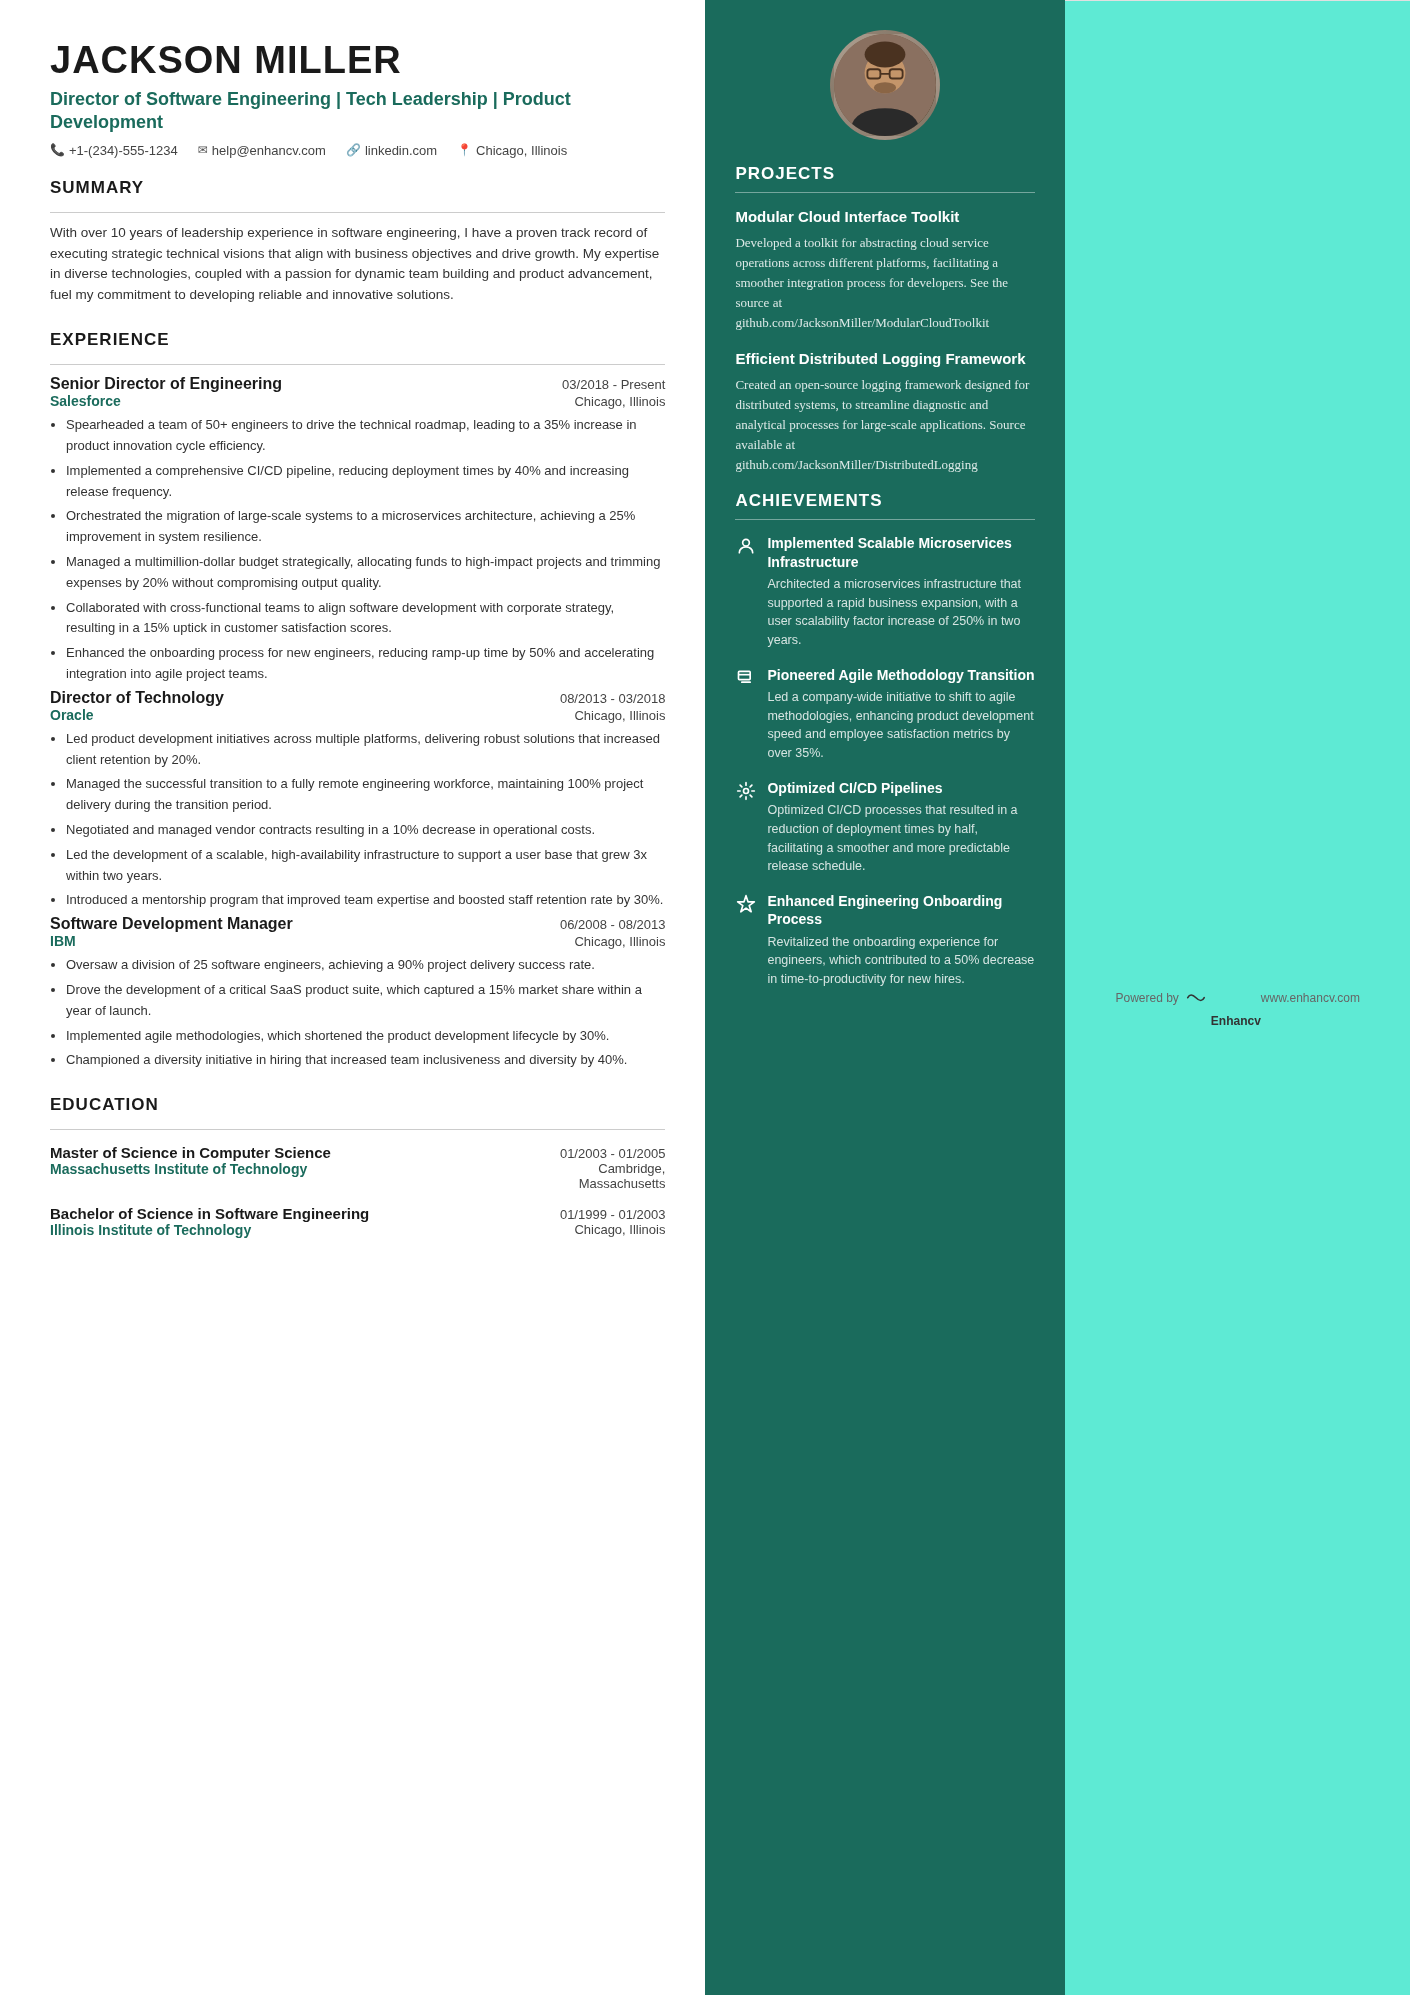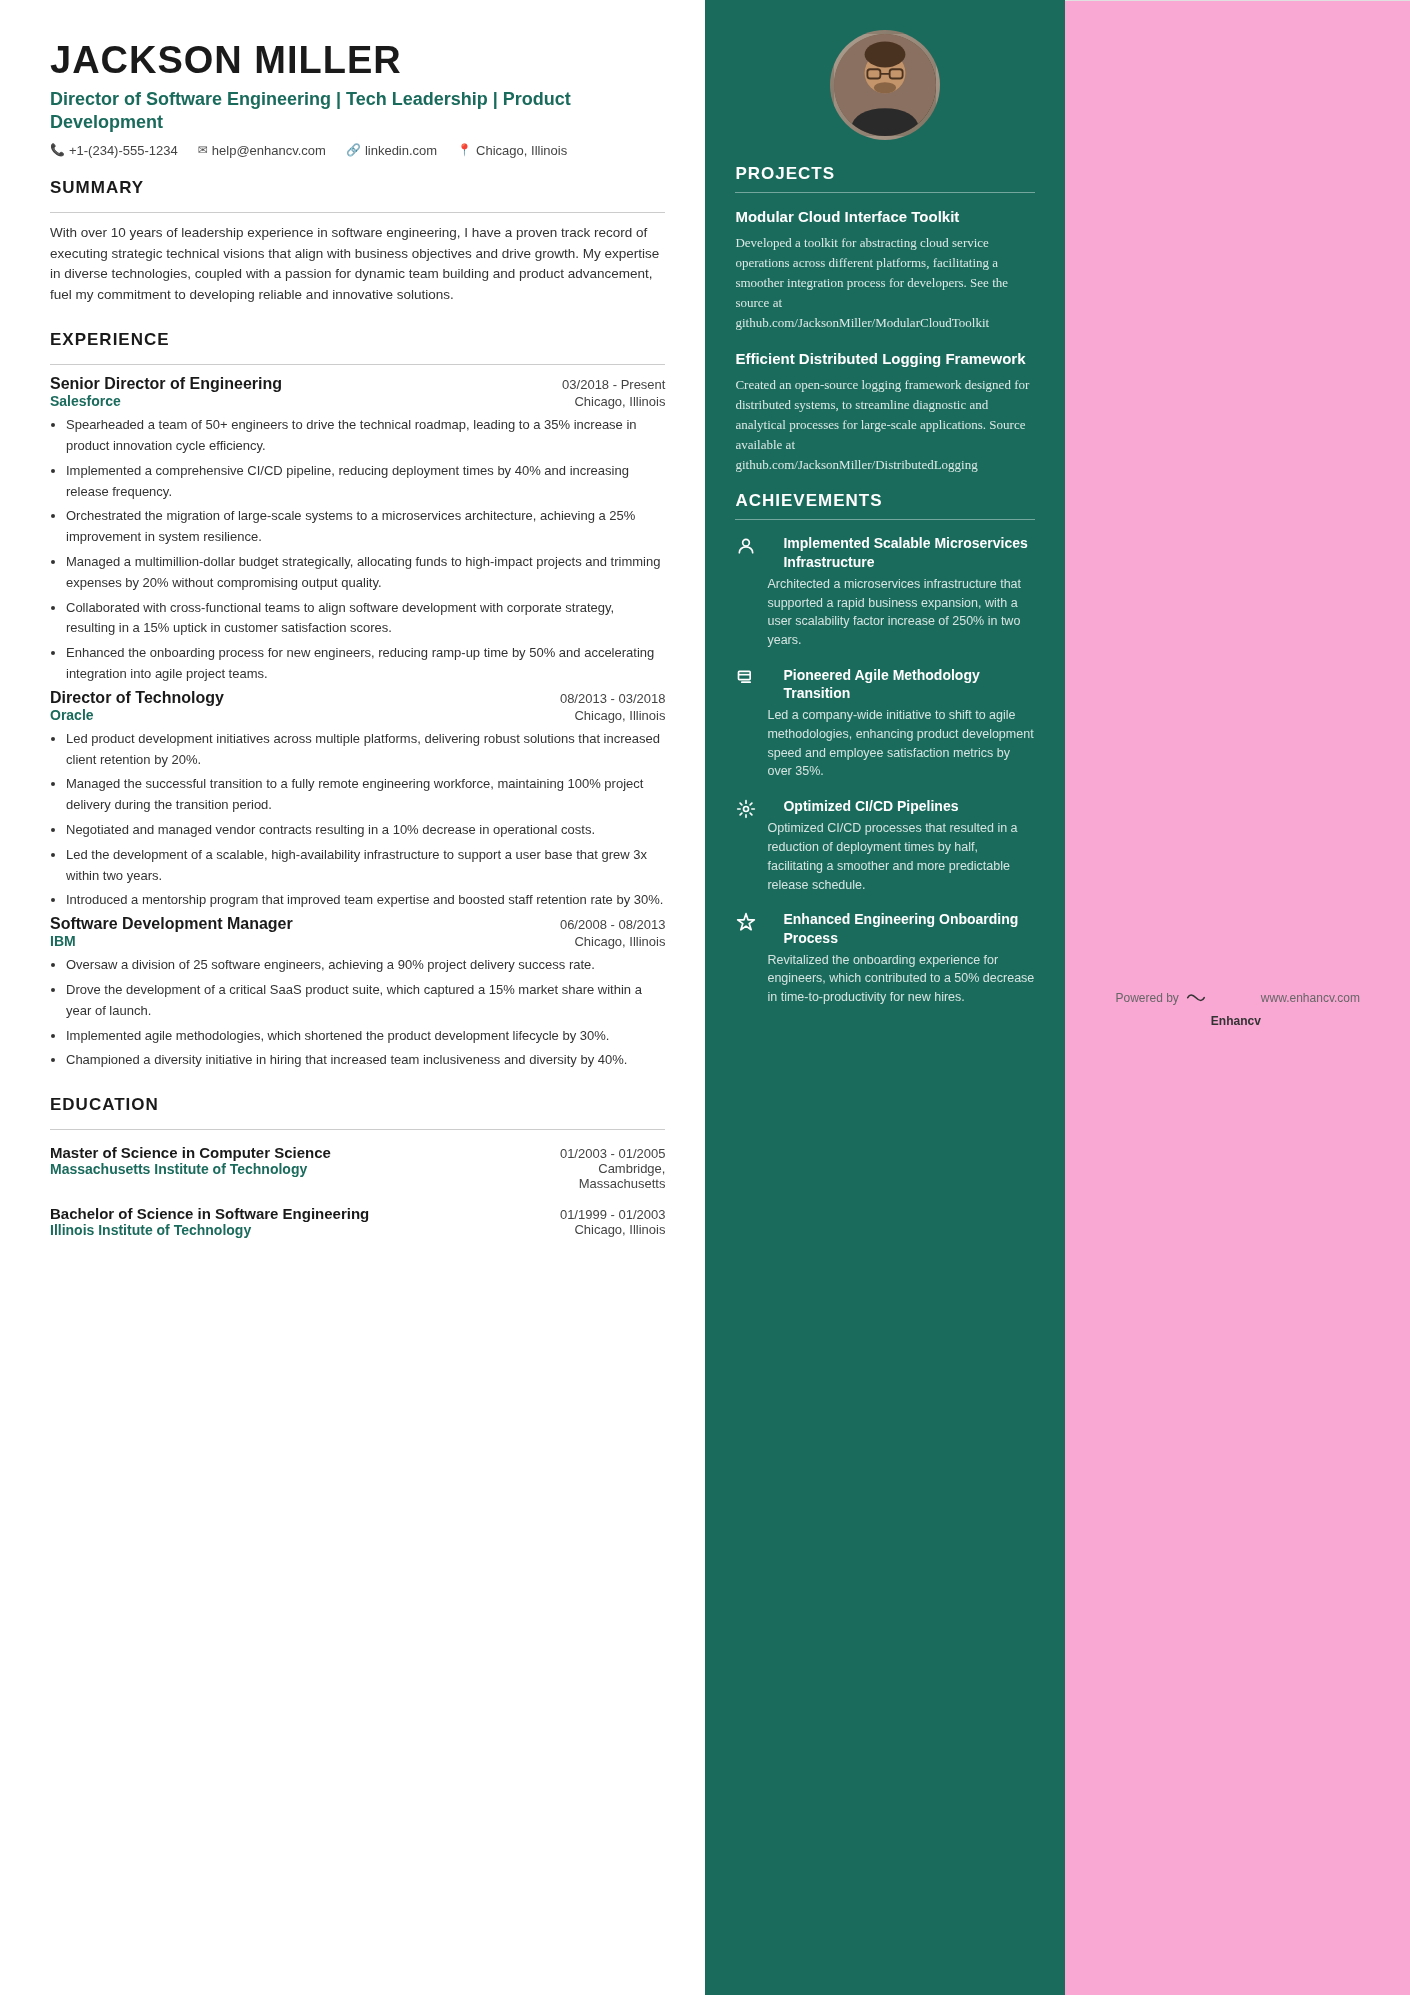--- a/index.html
+++ b/index.html
@@ -216,30 +216,29 @@
       width: 22px;
       text-align: center;
     }
     .achievement-content {}
     .achievement-title {
       font-size: 14px;
       font-weight: 700;
       color: white;
       line-height: 1.3;
       margin-bottom: 4px;
-      margin-left: 16px;
     }
     .achievement-desc {
       font-size: 12.5px;
       color: rgba(255,255,255,0.82);
       line-height: 1.5;
     }
     
     .footer {
-      background: #f9a8d4;
+      background: #5eead4;
       padding: 14px 50px;
       display: flex;
       justify-content: space-between;
       align-items: center;
       border-top: 1px solid #e0e0e0;
     }
     .footer-left {
       display: flex;
       align-items: center;
       gap: 6px;

